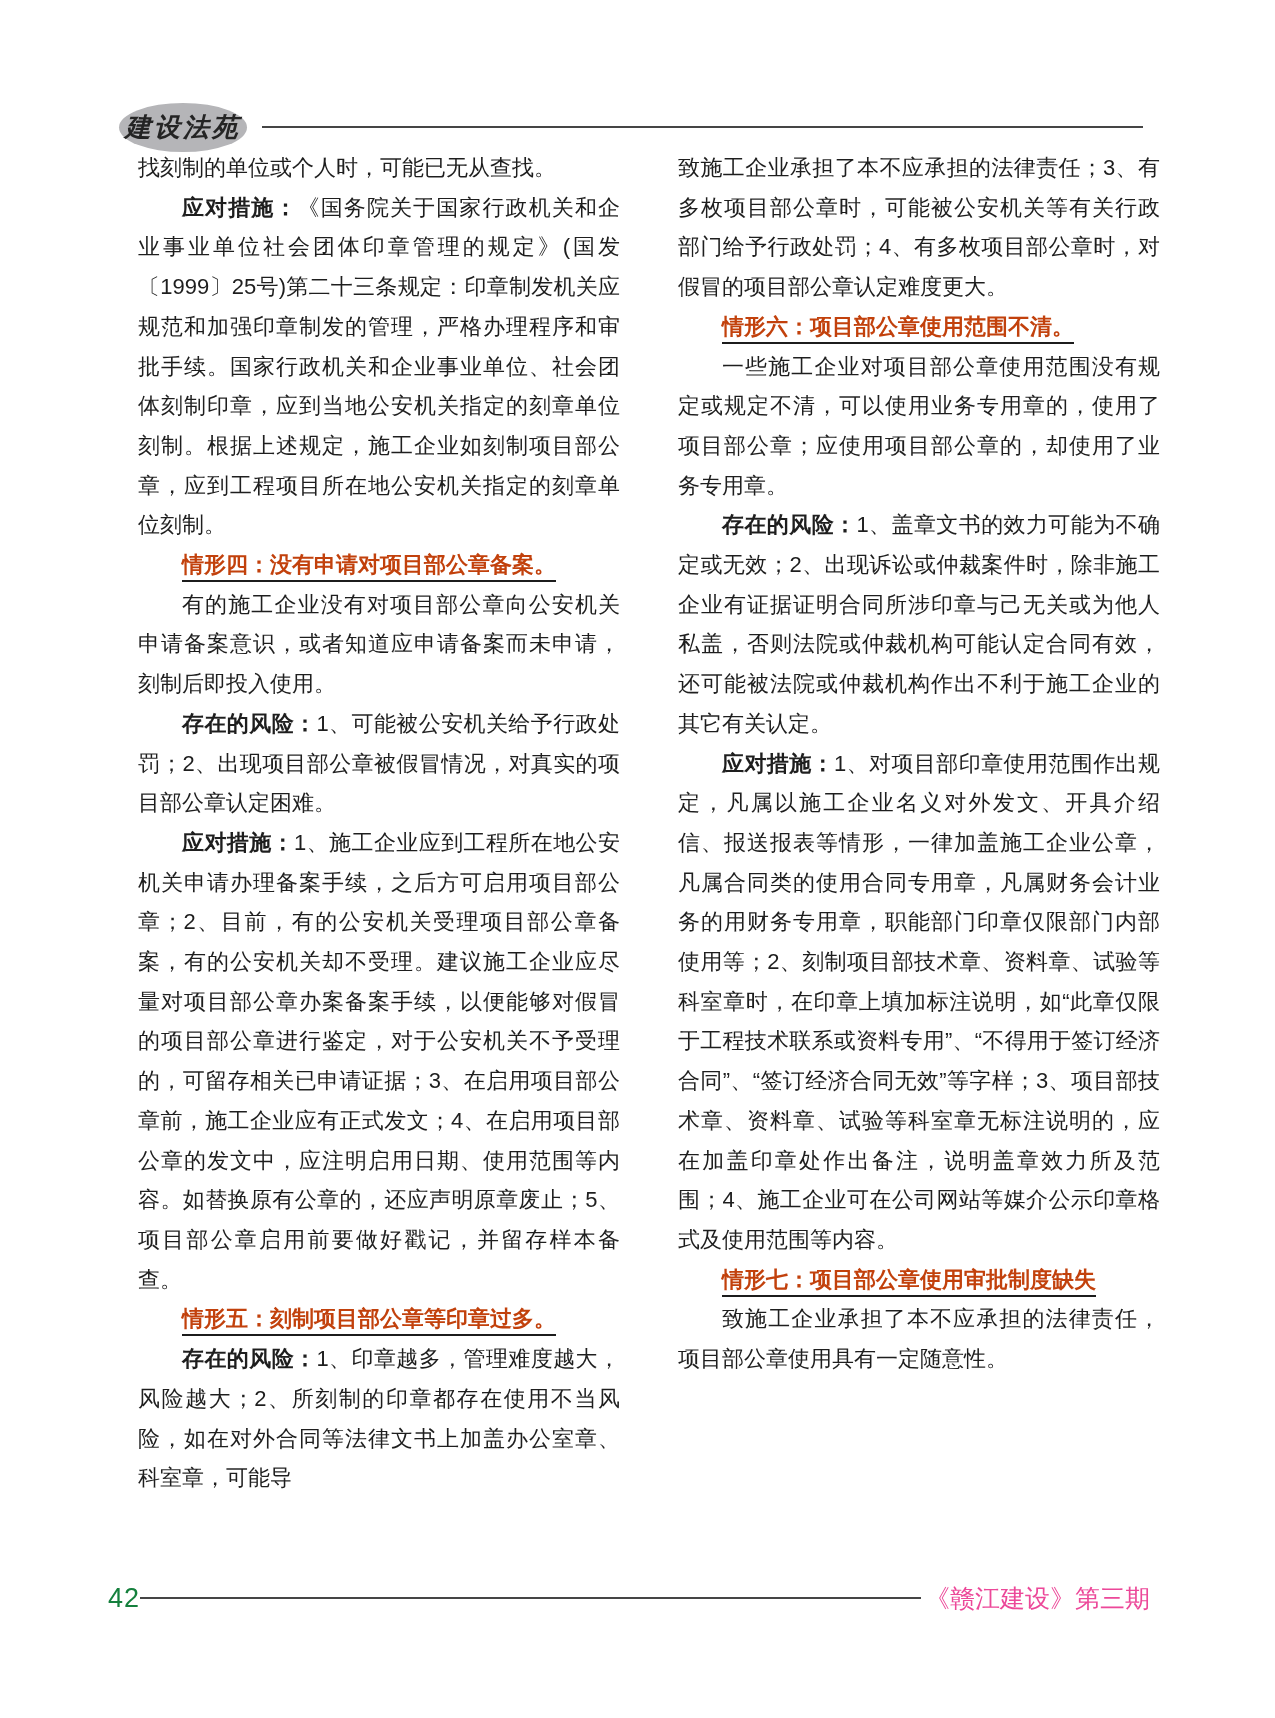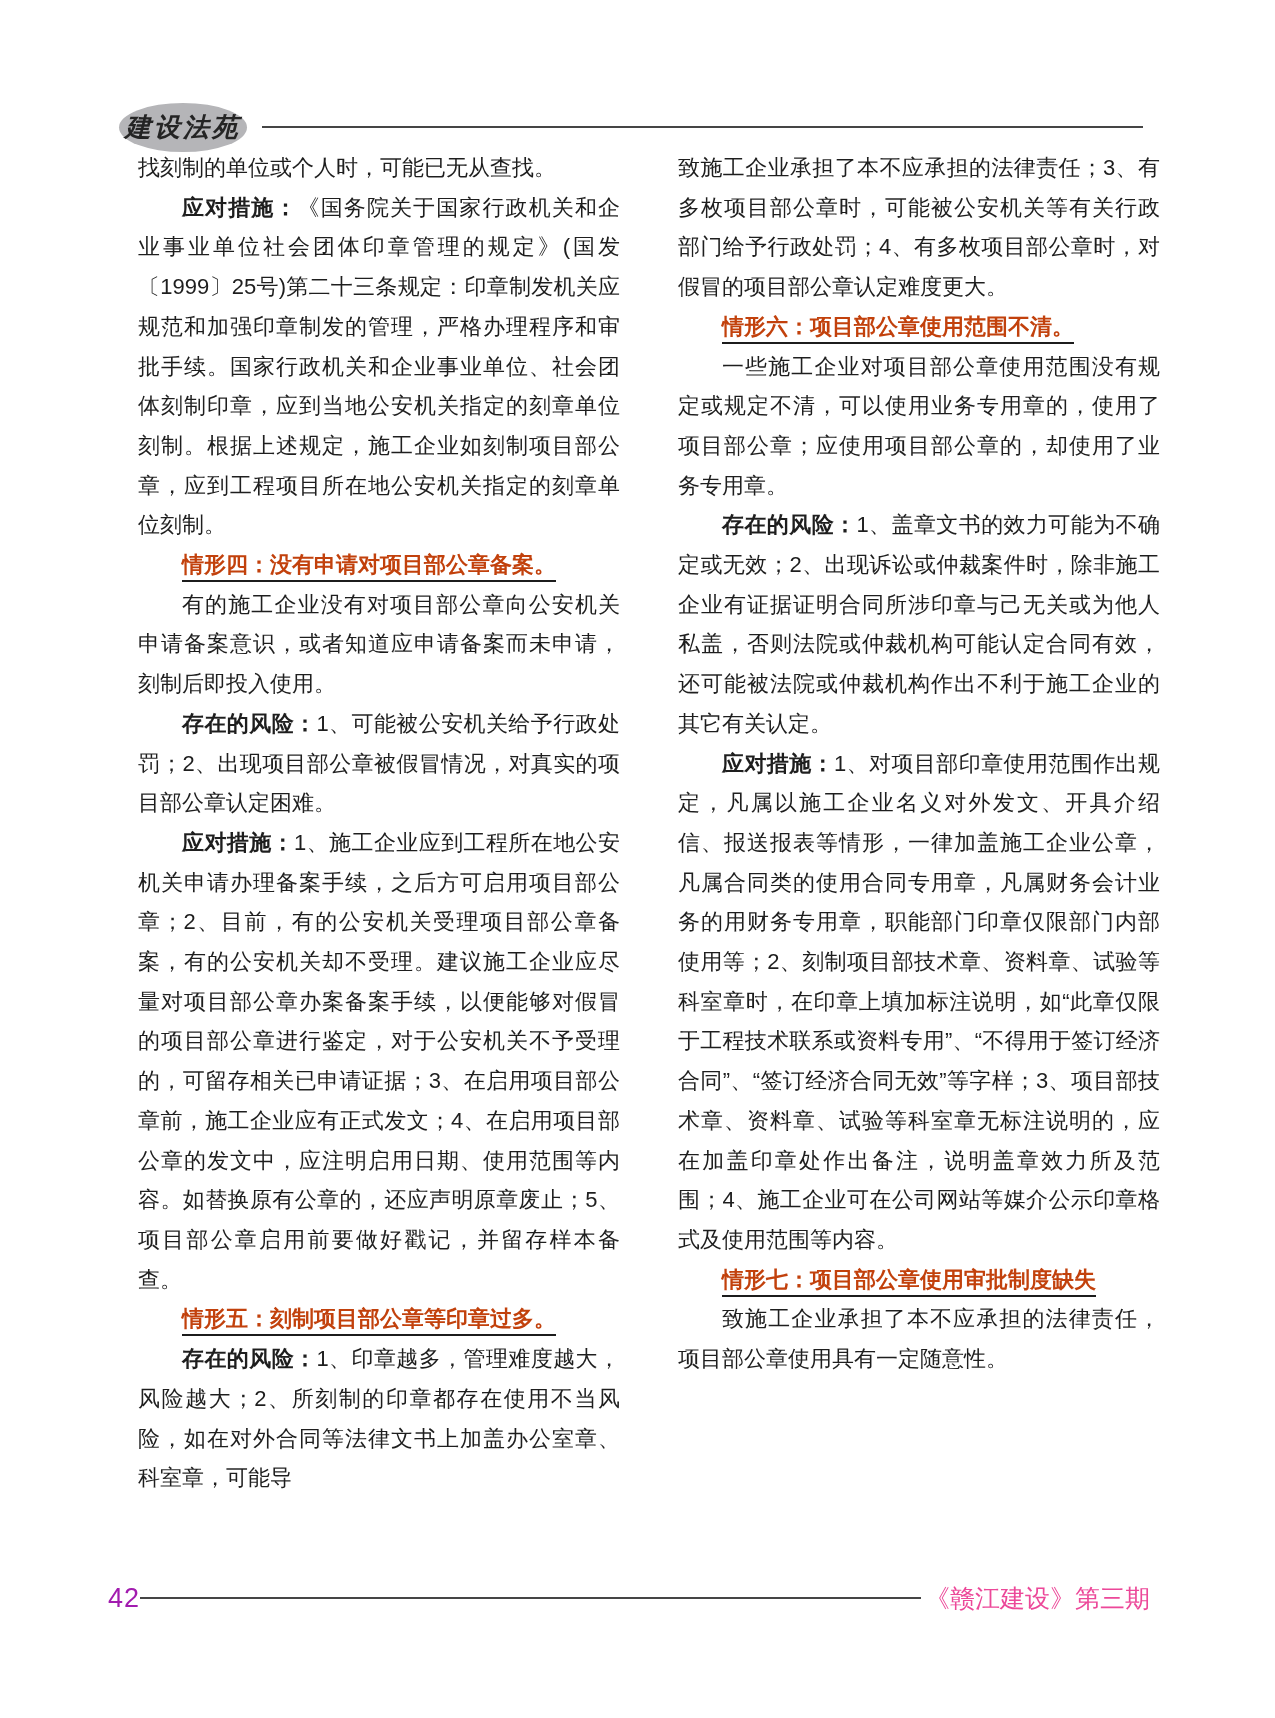--- a/index.html
+++ b/index.html
@@ -49,21 +49,21 @@
   .para.indent { text-indent: 2em; }
   .lead { font-weight: bold; }
   .heading { margin: 0; font-weight: bold; text-indent: 2em; color: #c2410c; }
   .heading-text { border-bottom: 2px solid #1c1c1c; padding-bottom: 3px; }
 
   
   .footer-row {
     position: absolute; left: 108px; top: 1577px; width: 1042px; height: 42px;
     display: flex; align-items: center;
   }
-  .page-number { font-size: 27px; color: #a21caf; letter-spacing: 1px; }
+  .page-number { font-size: 27px; color: #15803d; letter-spacing: 1px; }
   .footer-line { flex: 1; height: 2px; background: #454545; }
   .journal { font-size: 25px; color: #ec4899; margin-left: 4px; white-space: nowrap; }
 </style>
 </head>
 <body>
 
 <div class="page">
 
   <div class="header-row">
     <div class="badge">

